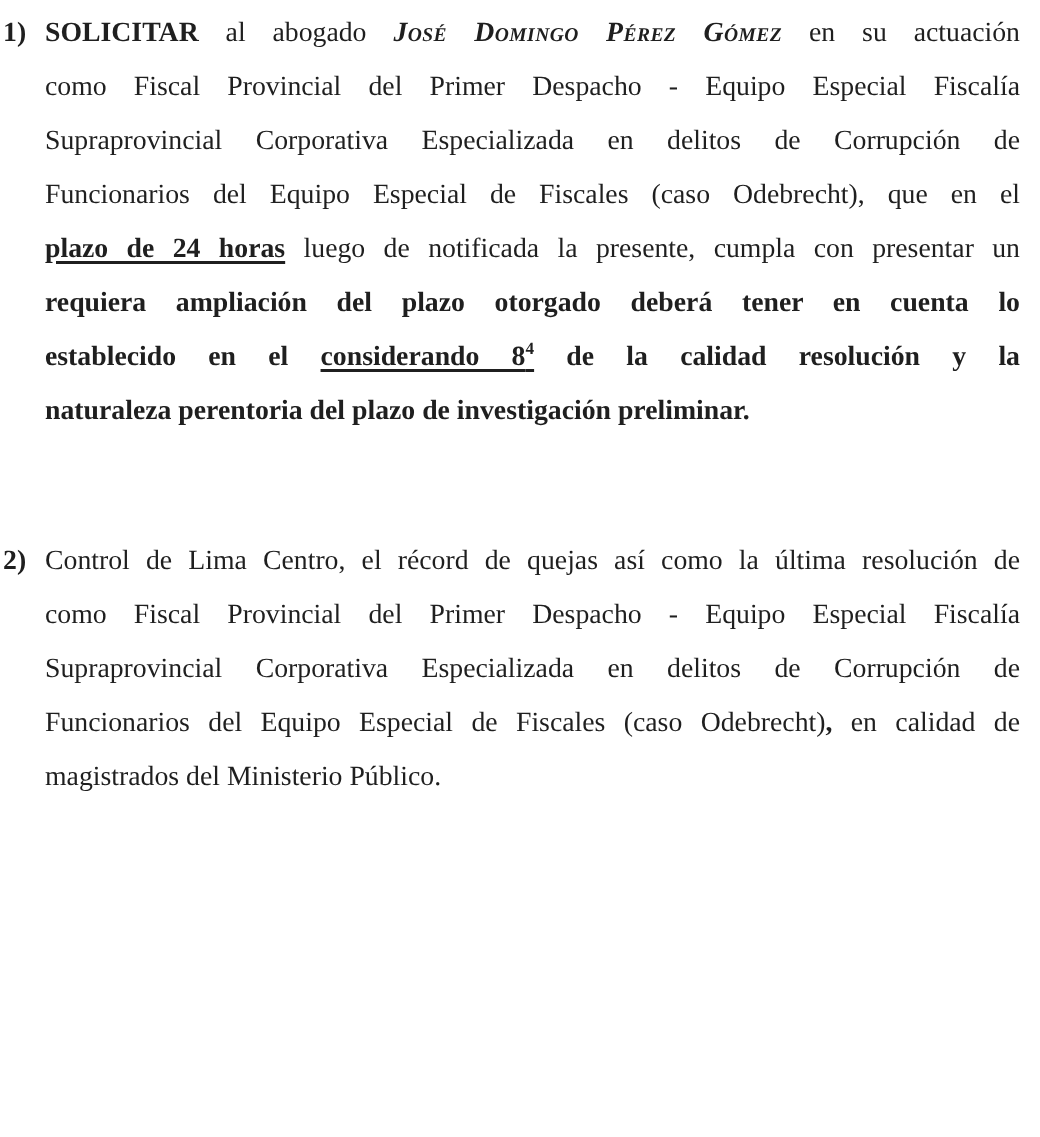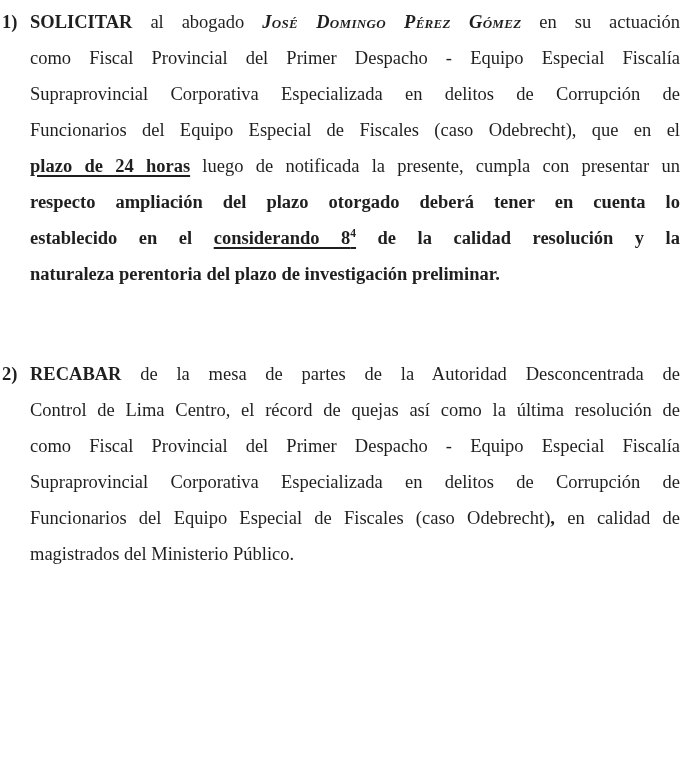--- a/index.html
+++ b/index.html
@@ -54,27 +54,26 @@
 
 <div class="page">
   <div>
       <div class="para">
         <span class="num">1)</span>
         <div class="line"><span class="b">SOLICITAR</span><span> al abogado </span><span class="b sc">José Domingo Pérez Gómez</span><span> en su actuación</span></div>
         <div class="line"><span>como Fiscal Provincial del Primer Despacho - Equipo Especial Fiscalía</span></div>
         <div class="line"><span>Supraprovincial Corporativa Especializada en delitos de Corrupción de</span></div>
         <div class="line"><span>Funcionarios del Equipo Especial de Fiscales (caso Odebrecht), que en el</span></div>
         <div class="line"><span class="b u">plazo de 24 horas</span><span> luego de notificada la presente, cumpla con presentar un</span></div>
-        <div class="line"><span class="b">respecto ampliación del plazo otorgado deberá tener en cuenta lo</span></div>
+        <div class="line"><span class="b">requiera ampliación del plazo otorgado deberá tener en cuenta lo</span></div>
         <div class="line"><span class="b">establecido en el </span><span class="b u"><span>considerando 8</span><sup class="s">4</sup></span><span class="b"> de la calidad resolución y la</span></div>
         <div class="line line-last"><span class="b">naturaleza perentoria del plazo de investigación preliminar.</span></div>
       </div>
       <div class="para">
         <span class="num">2)</span>
-        <div class="line"><span class="b">RECABAR</span><span> de la mesa de partes de la Autoridad Desconcentrada de</span></div>
         <div class="line"><span>Control de Lima Centro, el récord de quejas así como la última resolución de</span></div>
         <div class="line"><span>como Fiscal Provincial del Primer Despacho - Equipo Especial Fiscalía</span></div>
         <div class="line"><span>Supraprovincial Corporativa Especializada en delitos de Corrupción de</span></div>
         <div class="line"><span>Funcionarios del Equipo Especial de Fiscales (caso Odebrecht)</span><span class="b">,</span><span> en calidad de</span></div>
         <div class="line line-last"><span>magistrados del Ministerio Público.</span></div>
       </div>
     </div>
 </div>
 
 </body></html>

